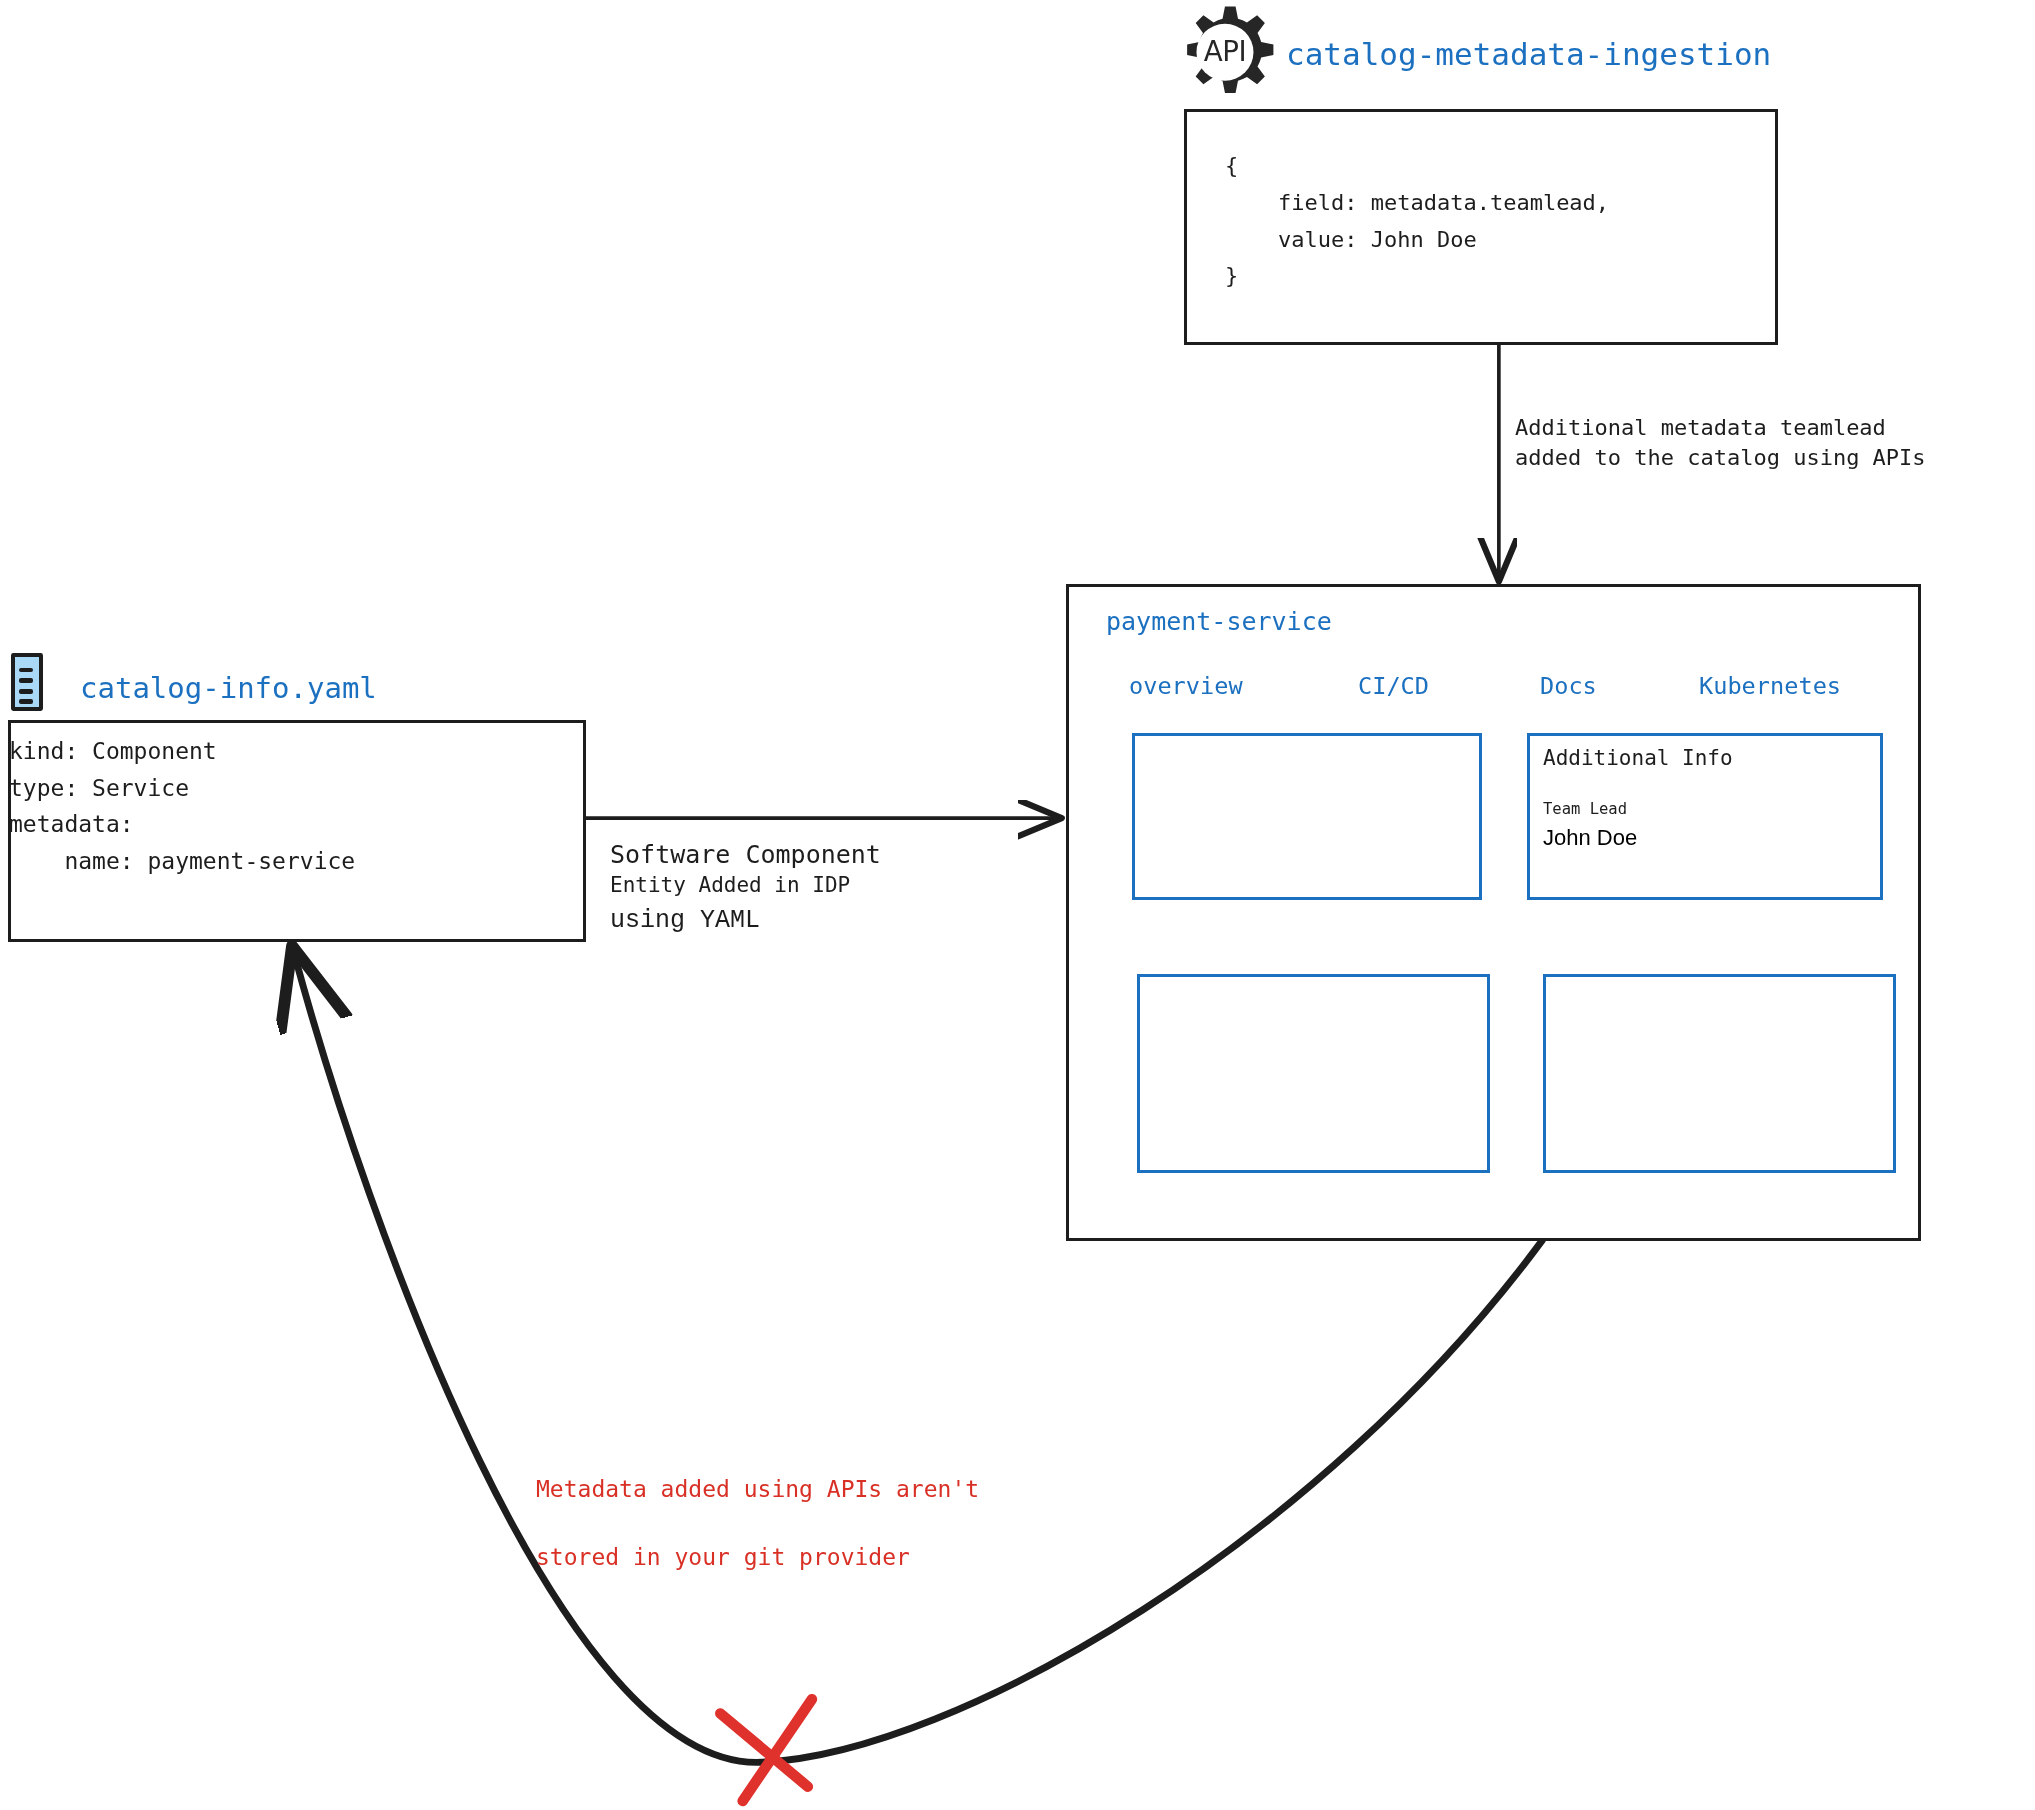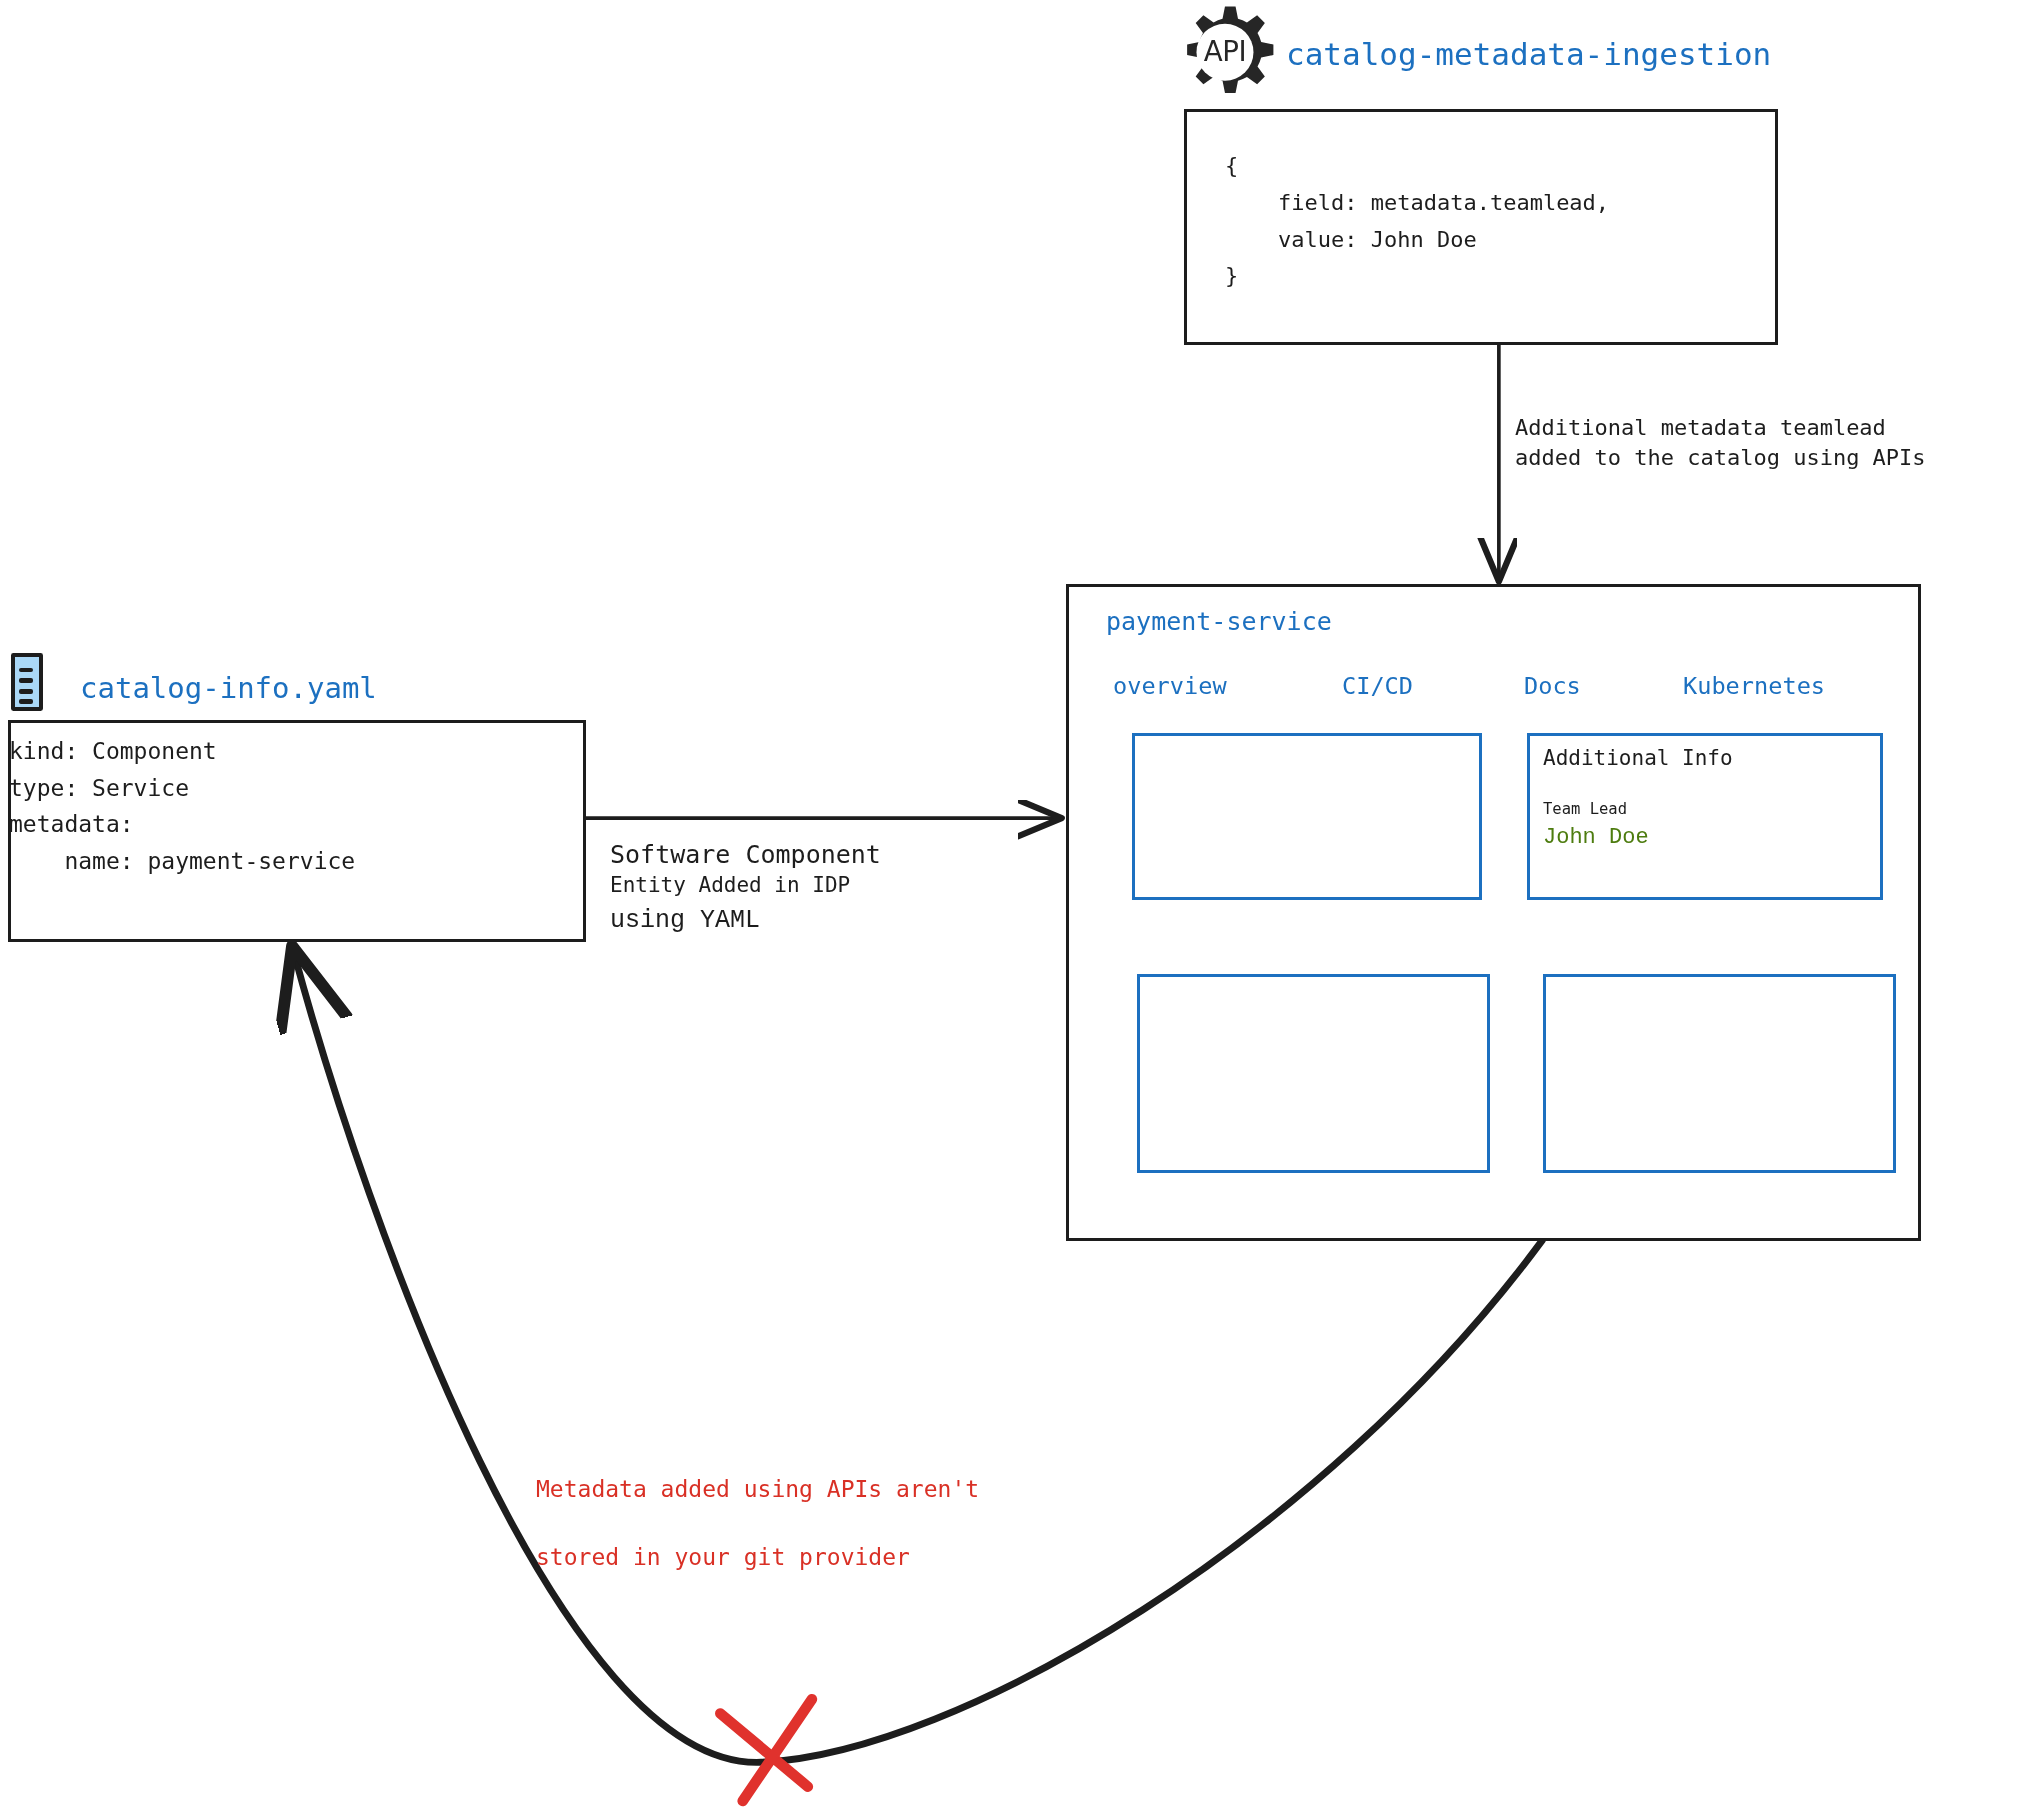--- a/index.html
+++ b/index.html
@@ -79,20 +79,21 @@
   #service-panel { left: 1066px; top: 584px; width: 855px; height: 657px; }
   #panel-title { left: 1106px; top: 609px; font-size: 25px; }
   .tabbar { position: absolute; }
   .tab {
     position: absolute;
     color: #1c70c0;
     font-family: "DejaVu Sans Mono", monospace;
     font-size: 23.6px;
     white-space: nowrap;
     line-height: 1;
+    margin-left: 16px;
   }
 
   
   #card-additional { left: 1527px; top: 733px; width: 356px; height: 167px; }
   .card-title {
     position: absolute;
     color: #1d1d1d;
     font-family: "DejaVu Sans Mono", monospace;
     font-size: 21px;
     white-space: nowrap;
@@ -101,22 +102,22 @@
   .card-key {
     position: absolute;
     color: #1d1d1d;
     font-family: "DejaVu Sans Mono", monospace;
     font-size: 15.5px;
     white-space: nowrap;
     line-height: 1;
   }
   .card-val {
     position: absolute;
-    color: #4d7c0f;
-    font-family: Liberation Mono, monospace;
+    color: #000000;
+    font-family: Liberation Sans, sans-serif;
     font-size: 22px;
     white-space: nowrap;
     line-height: 1;
   }
 
   
   #yaml-icon {
     position: absolute;
     left: 10.6px; top: 653px;
     width: 32px; height: 58px;

